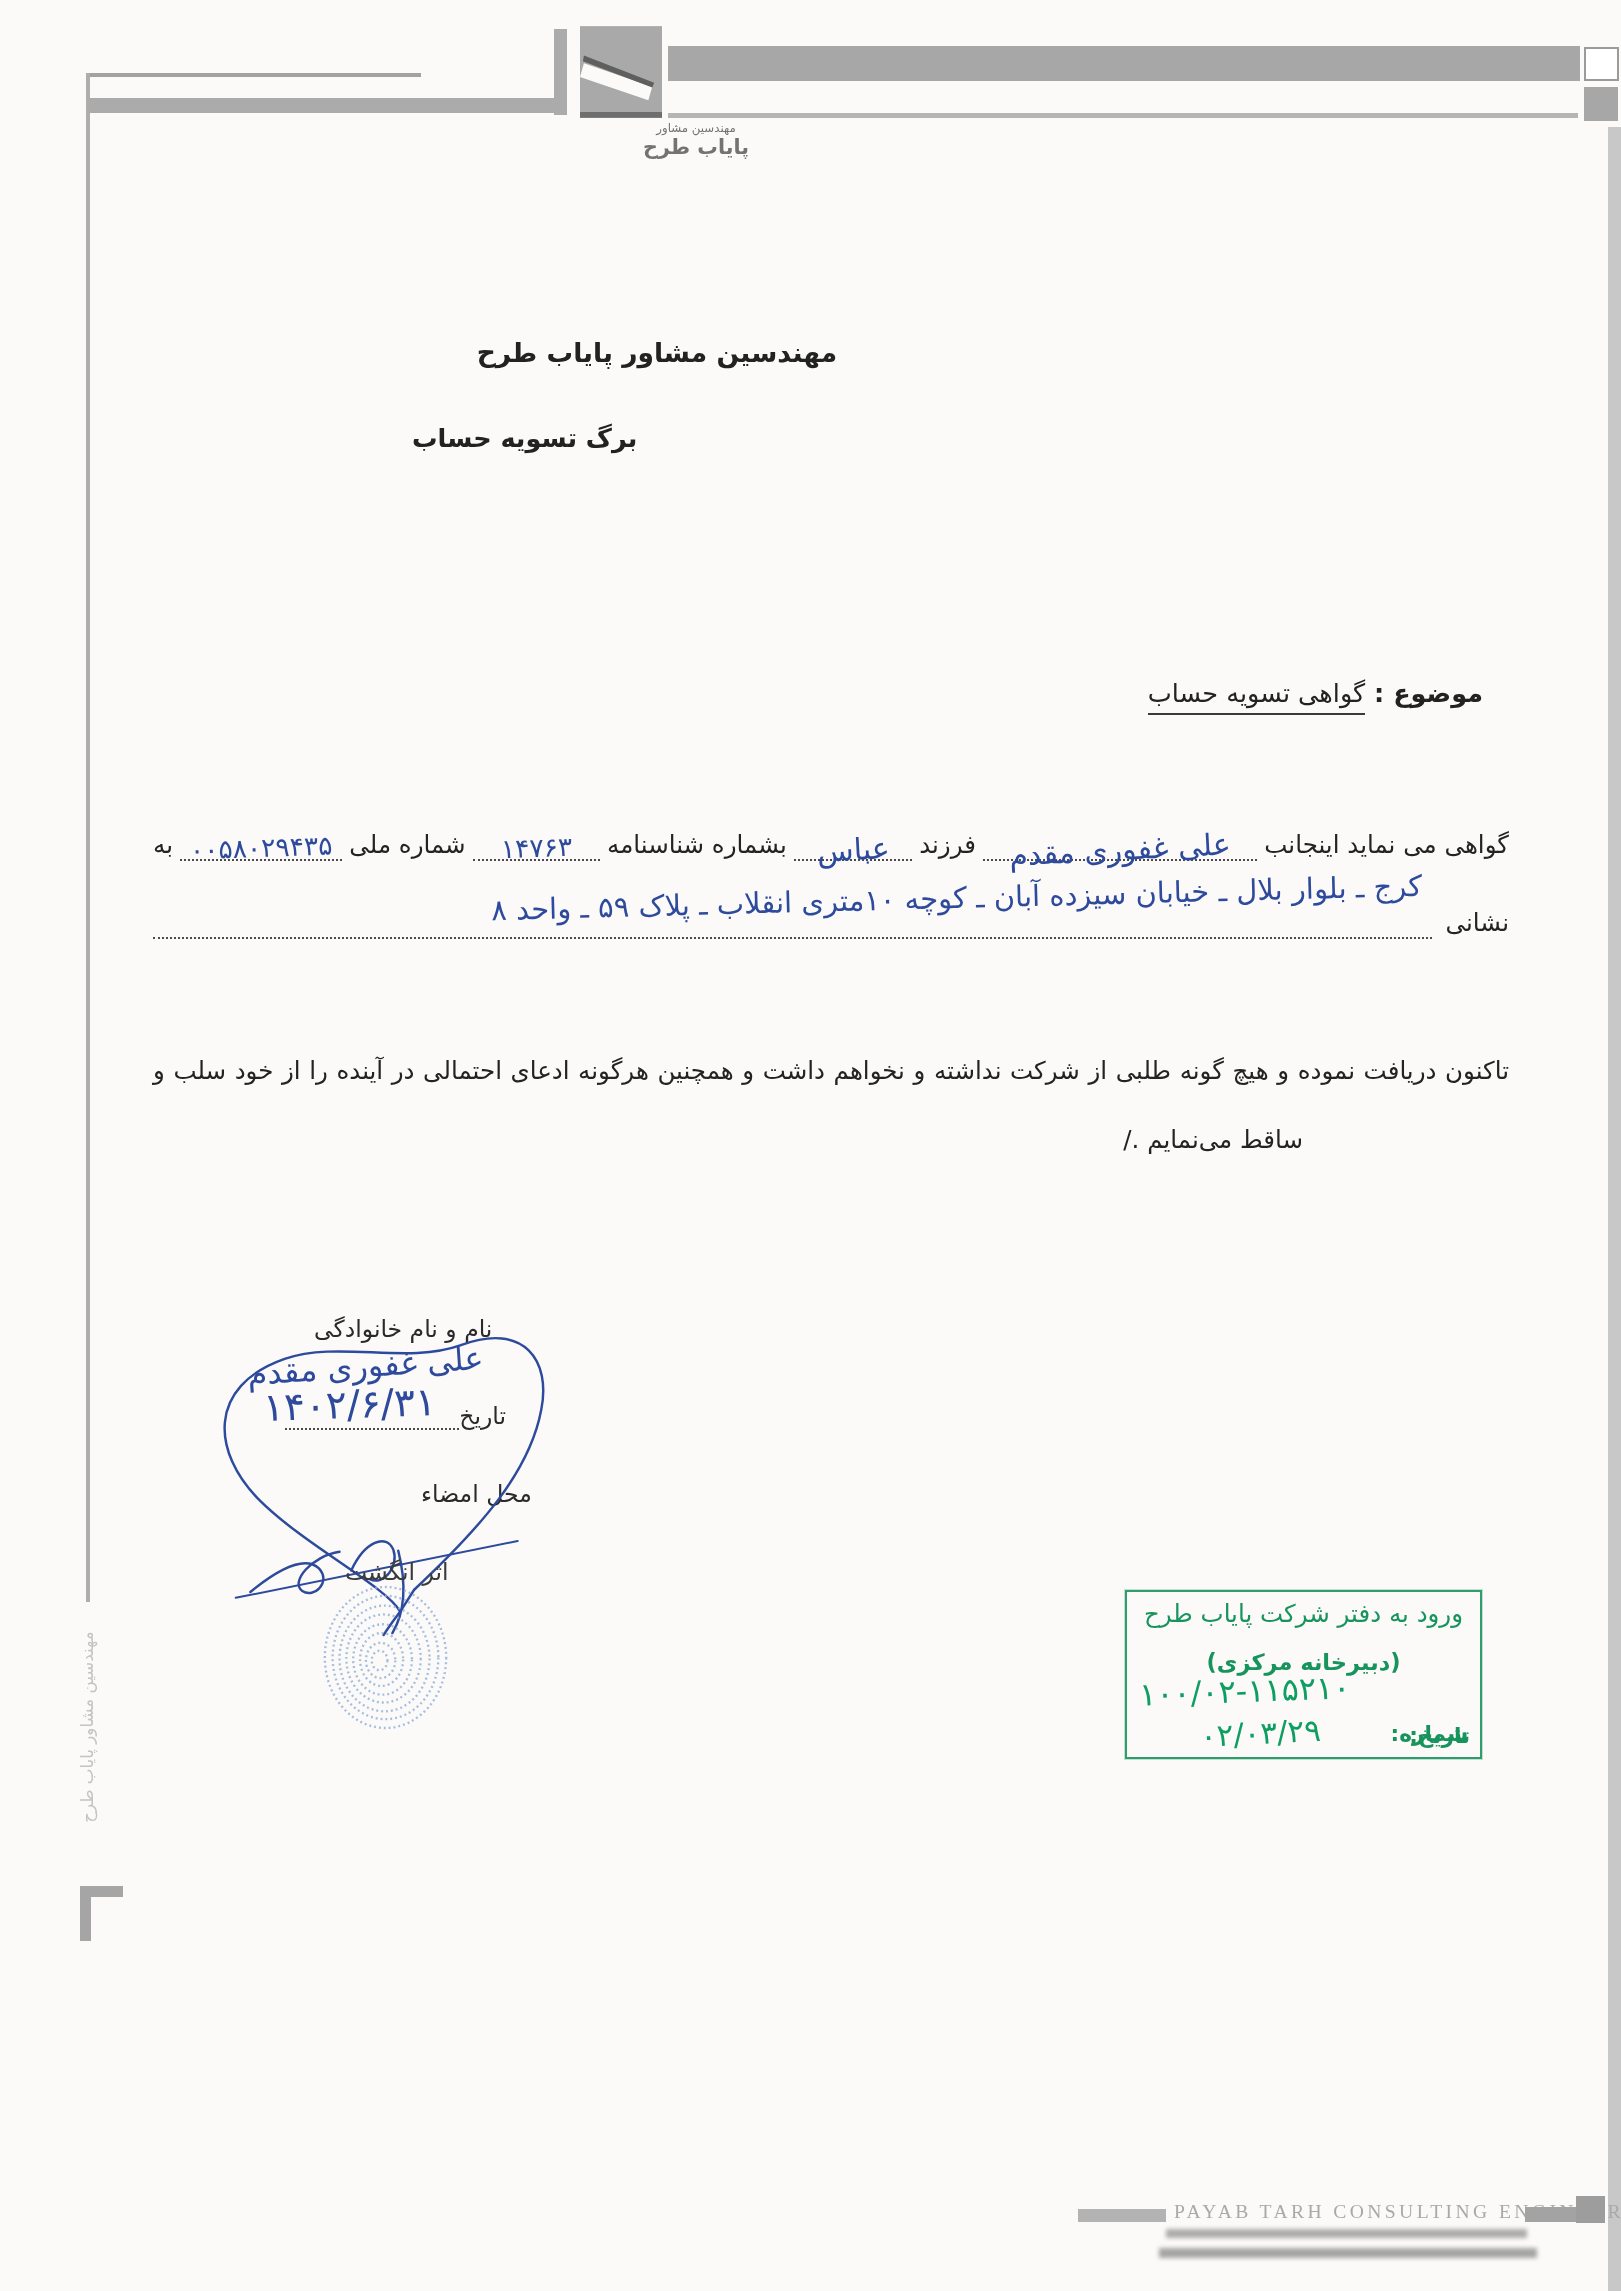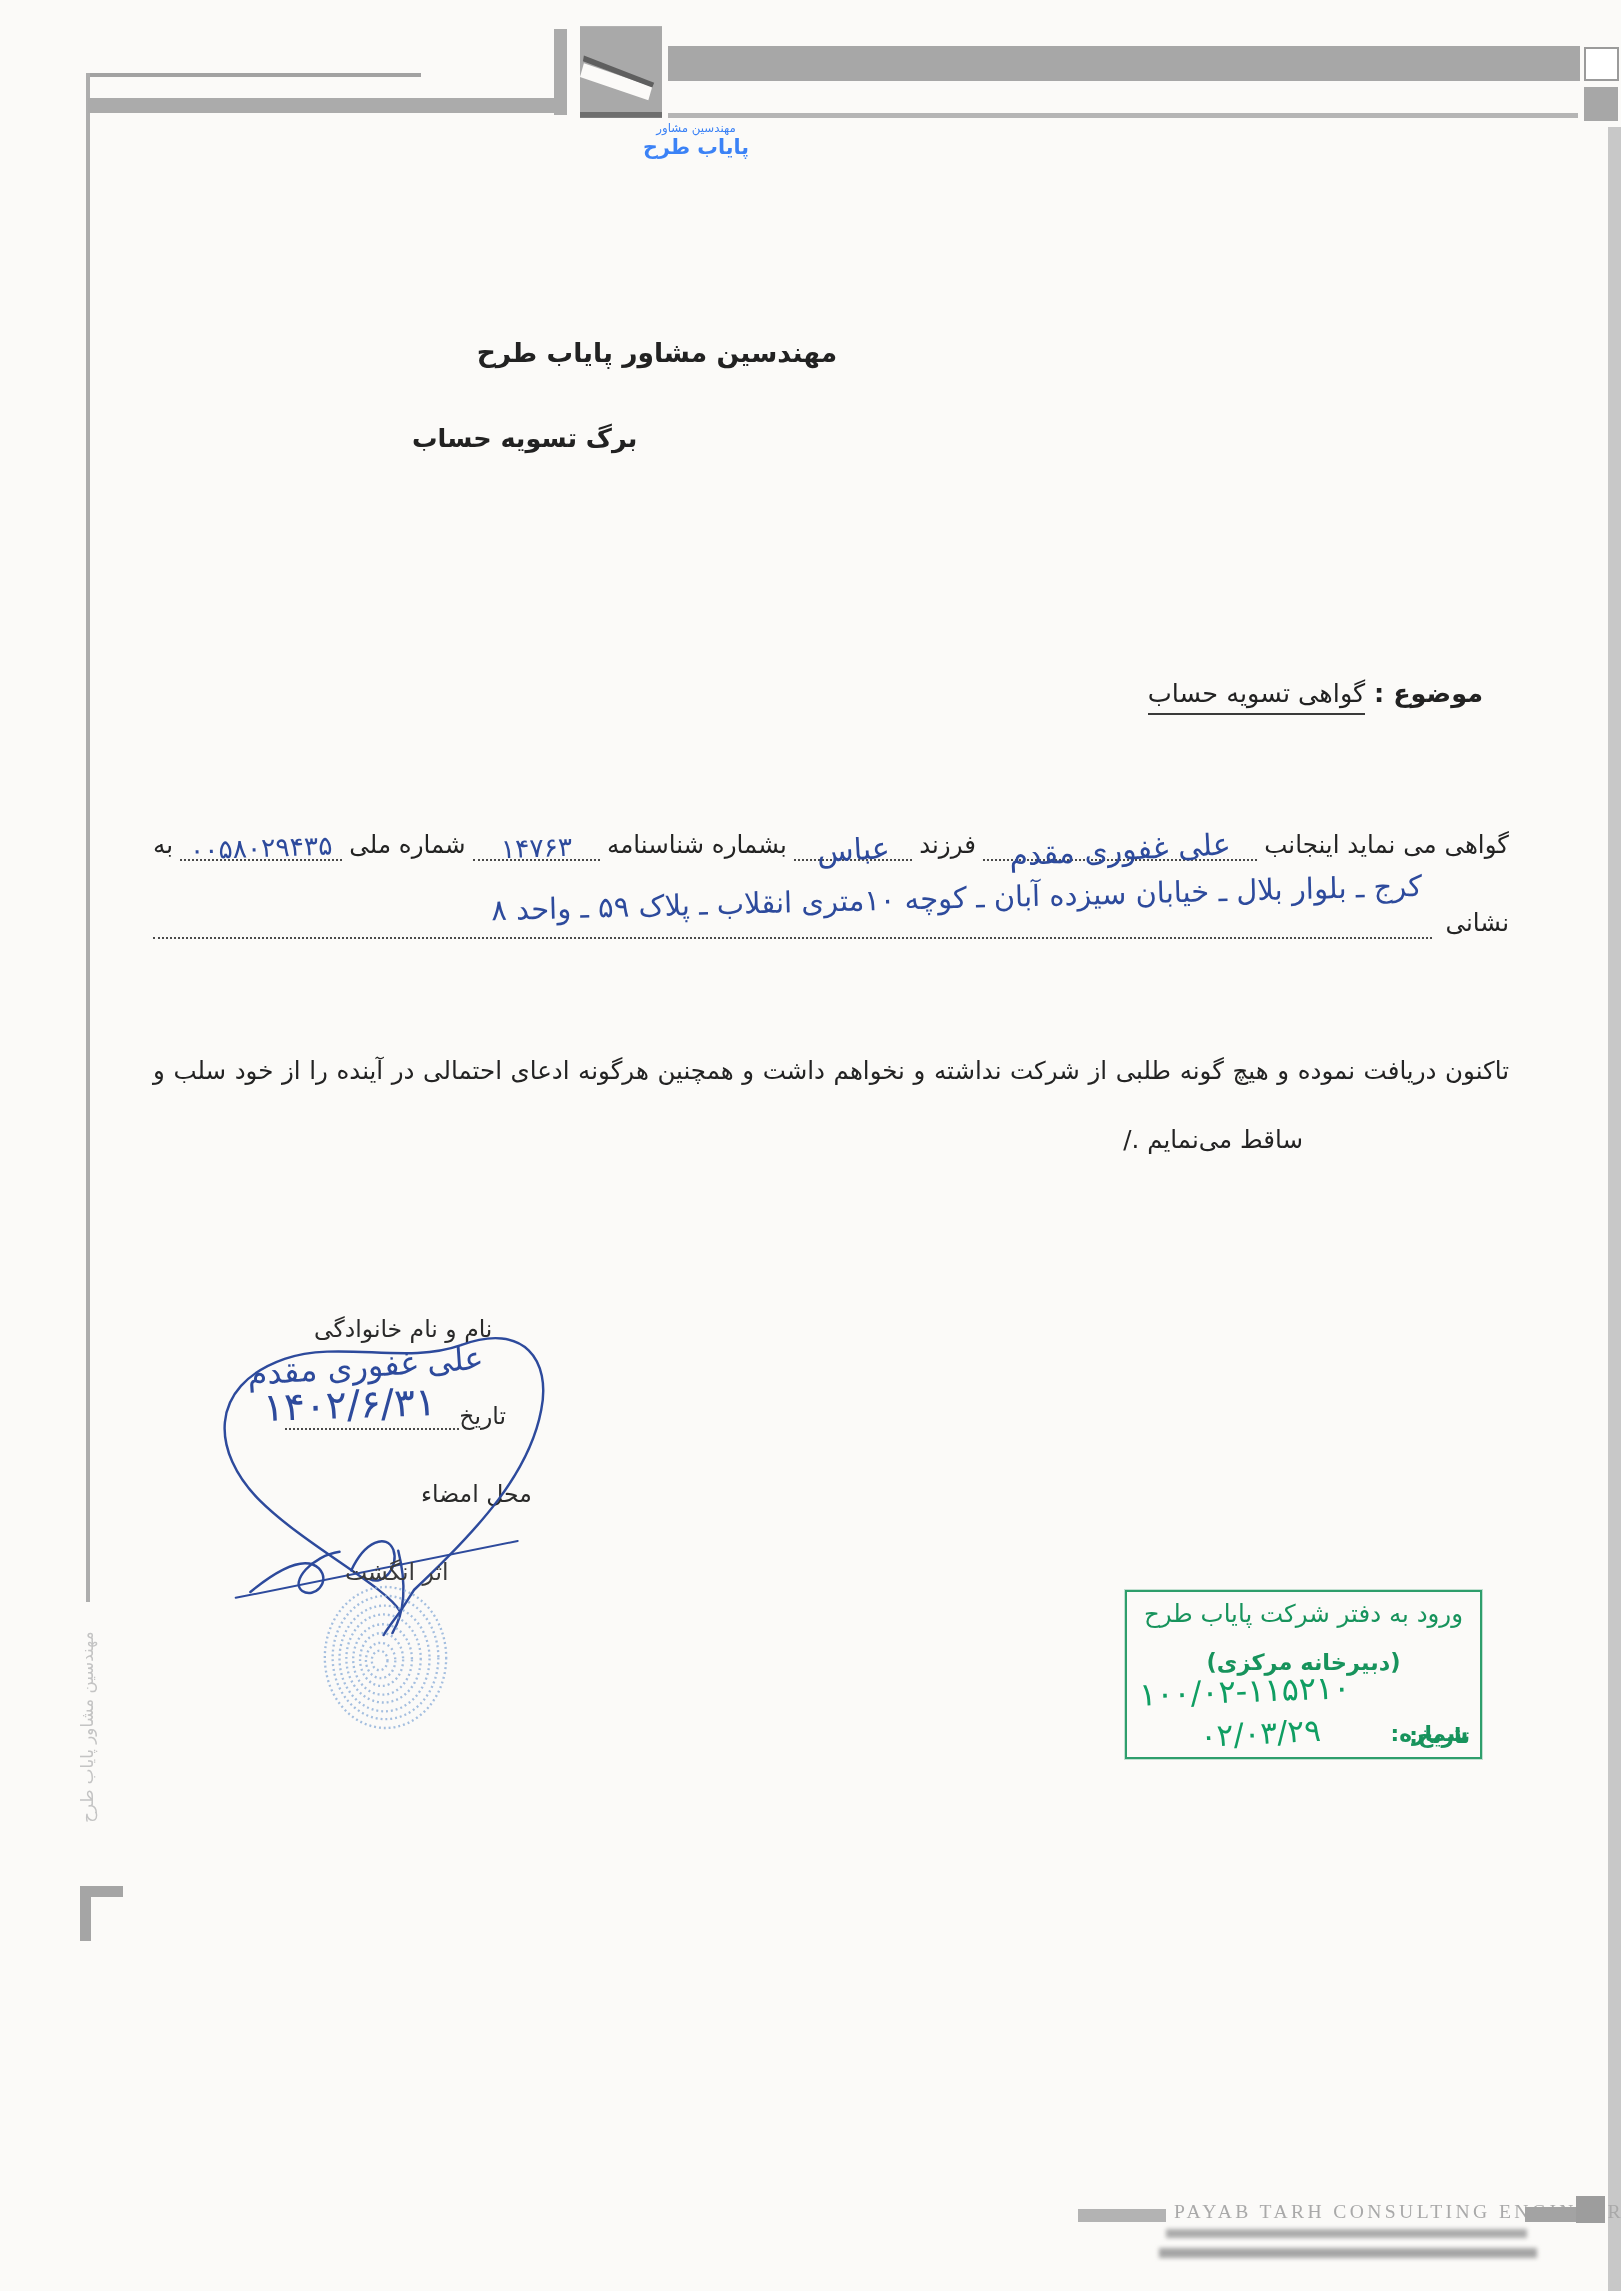--- a/index.html
+++ b/index.html
@@ -11,21 +11,21 @@
   .abs{position:absolute;}
   .rtl{direction:rtl; unicode-bidi:embed;}
   .ltr{direction:ltr; unicode-bidi:embed;}
 
   
   .lh-top-line{left:86px; top:73px; width:335px; height:3.9px; background:#a2a2a2;}
   .lh-left-line{left:86px; top:73px; width:3.9px; height:1529px; background:#adadad;}
   .lh-band-left{left:88px; top:98px; width:472px; height:14.7px; background:#ababab;}
   .lh-bar{left:554px; top:29px; width:12.7px; height:86px; background:#ababab;}
   .logo-box{left:580px; top:25.5px; width:82px; height:92px;}
-  .logo-caption{left:598px; top:122px; width:196px; text-align:center; color:#3b82f6; line-height:1.15;}
+  .logo-caption{left:598px; top:122px; width:196px; text-align:center; color:#737373; line-height:1.15;}
   .logo-caption .l1{font-size:11.8px;}
   .logo-caption .l2{font-size:20.6px; font-weight:bold; letter-spacing:1px;}
   .lh-band-right{left:668px; top:46px; width:912px; height:35px; background:#a7a7a7;}
   .lh-thin-right{left:668px; top:113px; width:910px; height:4.9px; background:#b5b5b5;}
   .sq-outline{left:1584px; top:47px; width:31px; height:30px; background:#fff; border:2px solid #9b9b9b;}
   .sq-filled{left:1584px; top:87px; width:34px; height:34px; background:#a7a7a7;}
   .right-strip{left:1608px; top:127px; width:12.7px; height:2164px; background:#c8c8c8;}
 
   
   .title{left:412px; top:337px; width:490px; text-align:center; font-size:26.5px; font-weight:bold; color:#222;}

